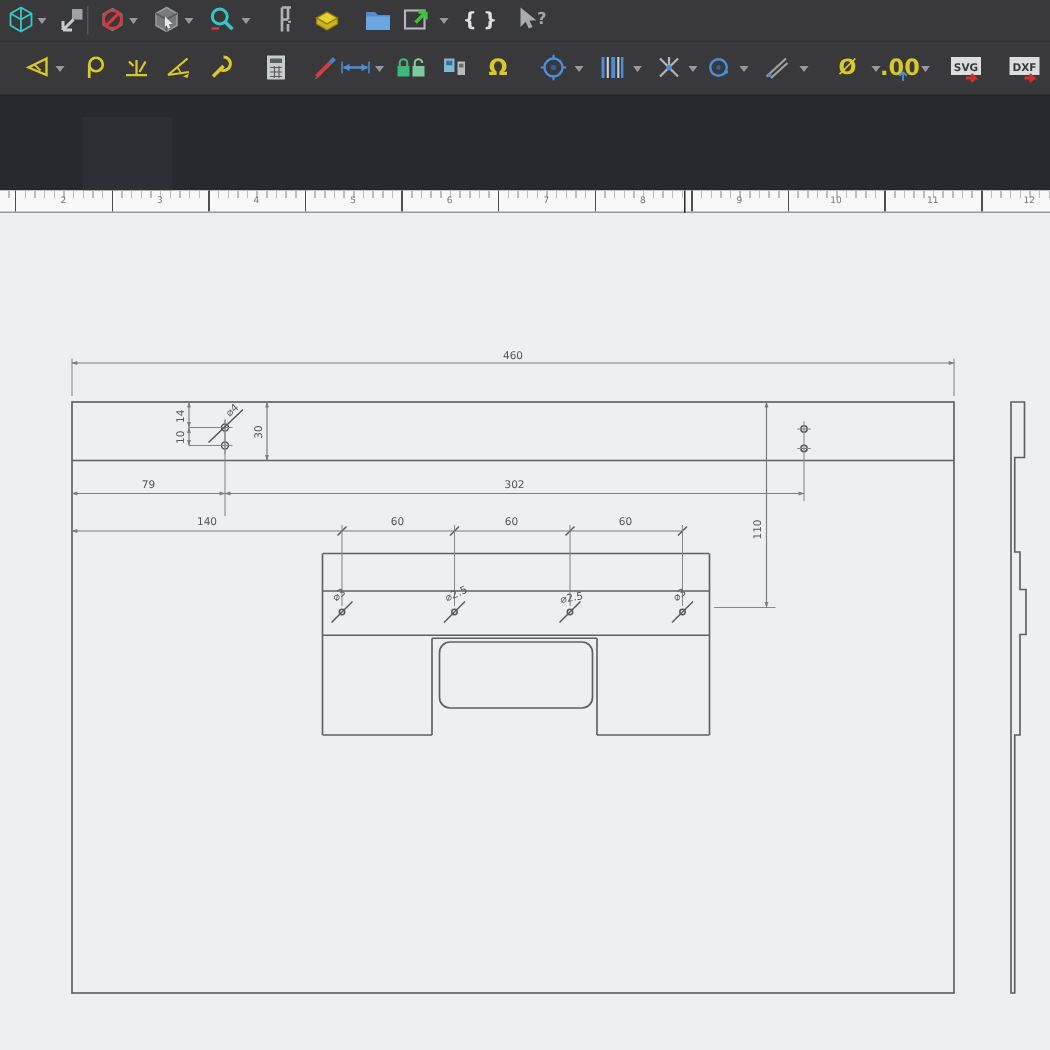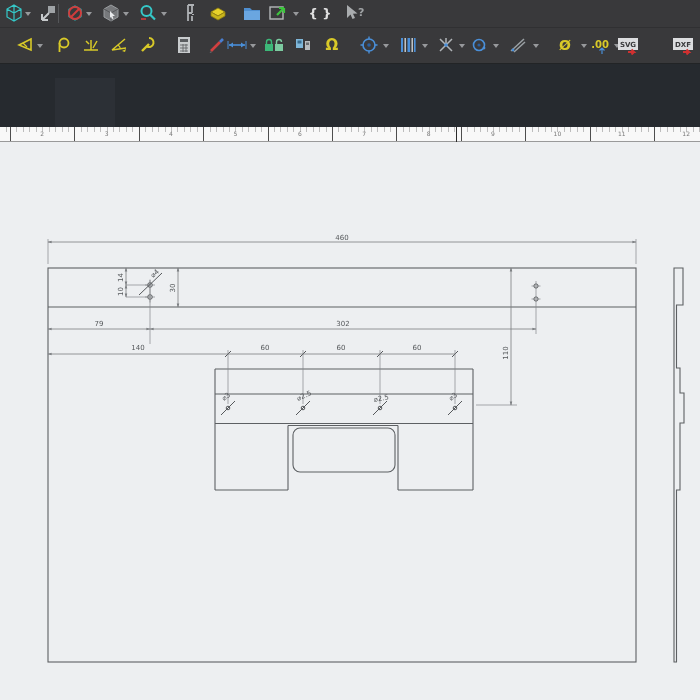--- a/index.html
+++ b/index.html
@@ -258,28 +258,28 @@
     </svg>
   </div>
   <span class="dd" style="left:533px"></span>
 
   <div class="tbtn" style="left:555px;width:20px">
     <span class="gtext" style="font-size:14px;color:#d8c928">Ø</span>
   </div>
   <span class="dd" style="left:581px"></span>
 
   <div class="tbtn" style="left:586px;width:28px">
-    <span class="gtext" style="font-size:10px;color:#d8c928;position:relative">.00</span>
+    <span class="gtext" style="font-size:15px;color:#d8c928;position:relative">.00</span>
     <svg width="8" height="8" style="position:absolute;left:12px;top:13px">
       <path d="M4 7 V1 M4 1 L1.5 3.5 M4 1 L6.5 3.5" stroke="#4a8fd8" stroke-width="1.2" fill="none"></path>
     </svg>
   </div>
   <span class="dd" style="left:614px"></span>
 
-  <div class="tbtn" style="left:616px;width:24px">
+  <div class="tbtn" style="left:632px;width:24px">
     <svg width="22" height="20">
       <rect x="1" y="3" width="20" height="12" fill="#dcdddf"></rect>
       <text x="11" y="12" font-size="7" font-weight="bold" fill="#3a3a3c" text-anchor="middle">SVG</text>
       <path d="M11 17 h6 l-2.5 -2.5 M17 17 l-2.5 2.5" stroke="#d03030" stroke-width="2" fill="none"></path>
     </svg>
   </div>
 
   <div class="tbtn" style="left:671px;width:24px">
     <svg width="22" height="20">
       <rect x="1" y="3" width="20" height="12" fill="#dcdddf"></rect>

